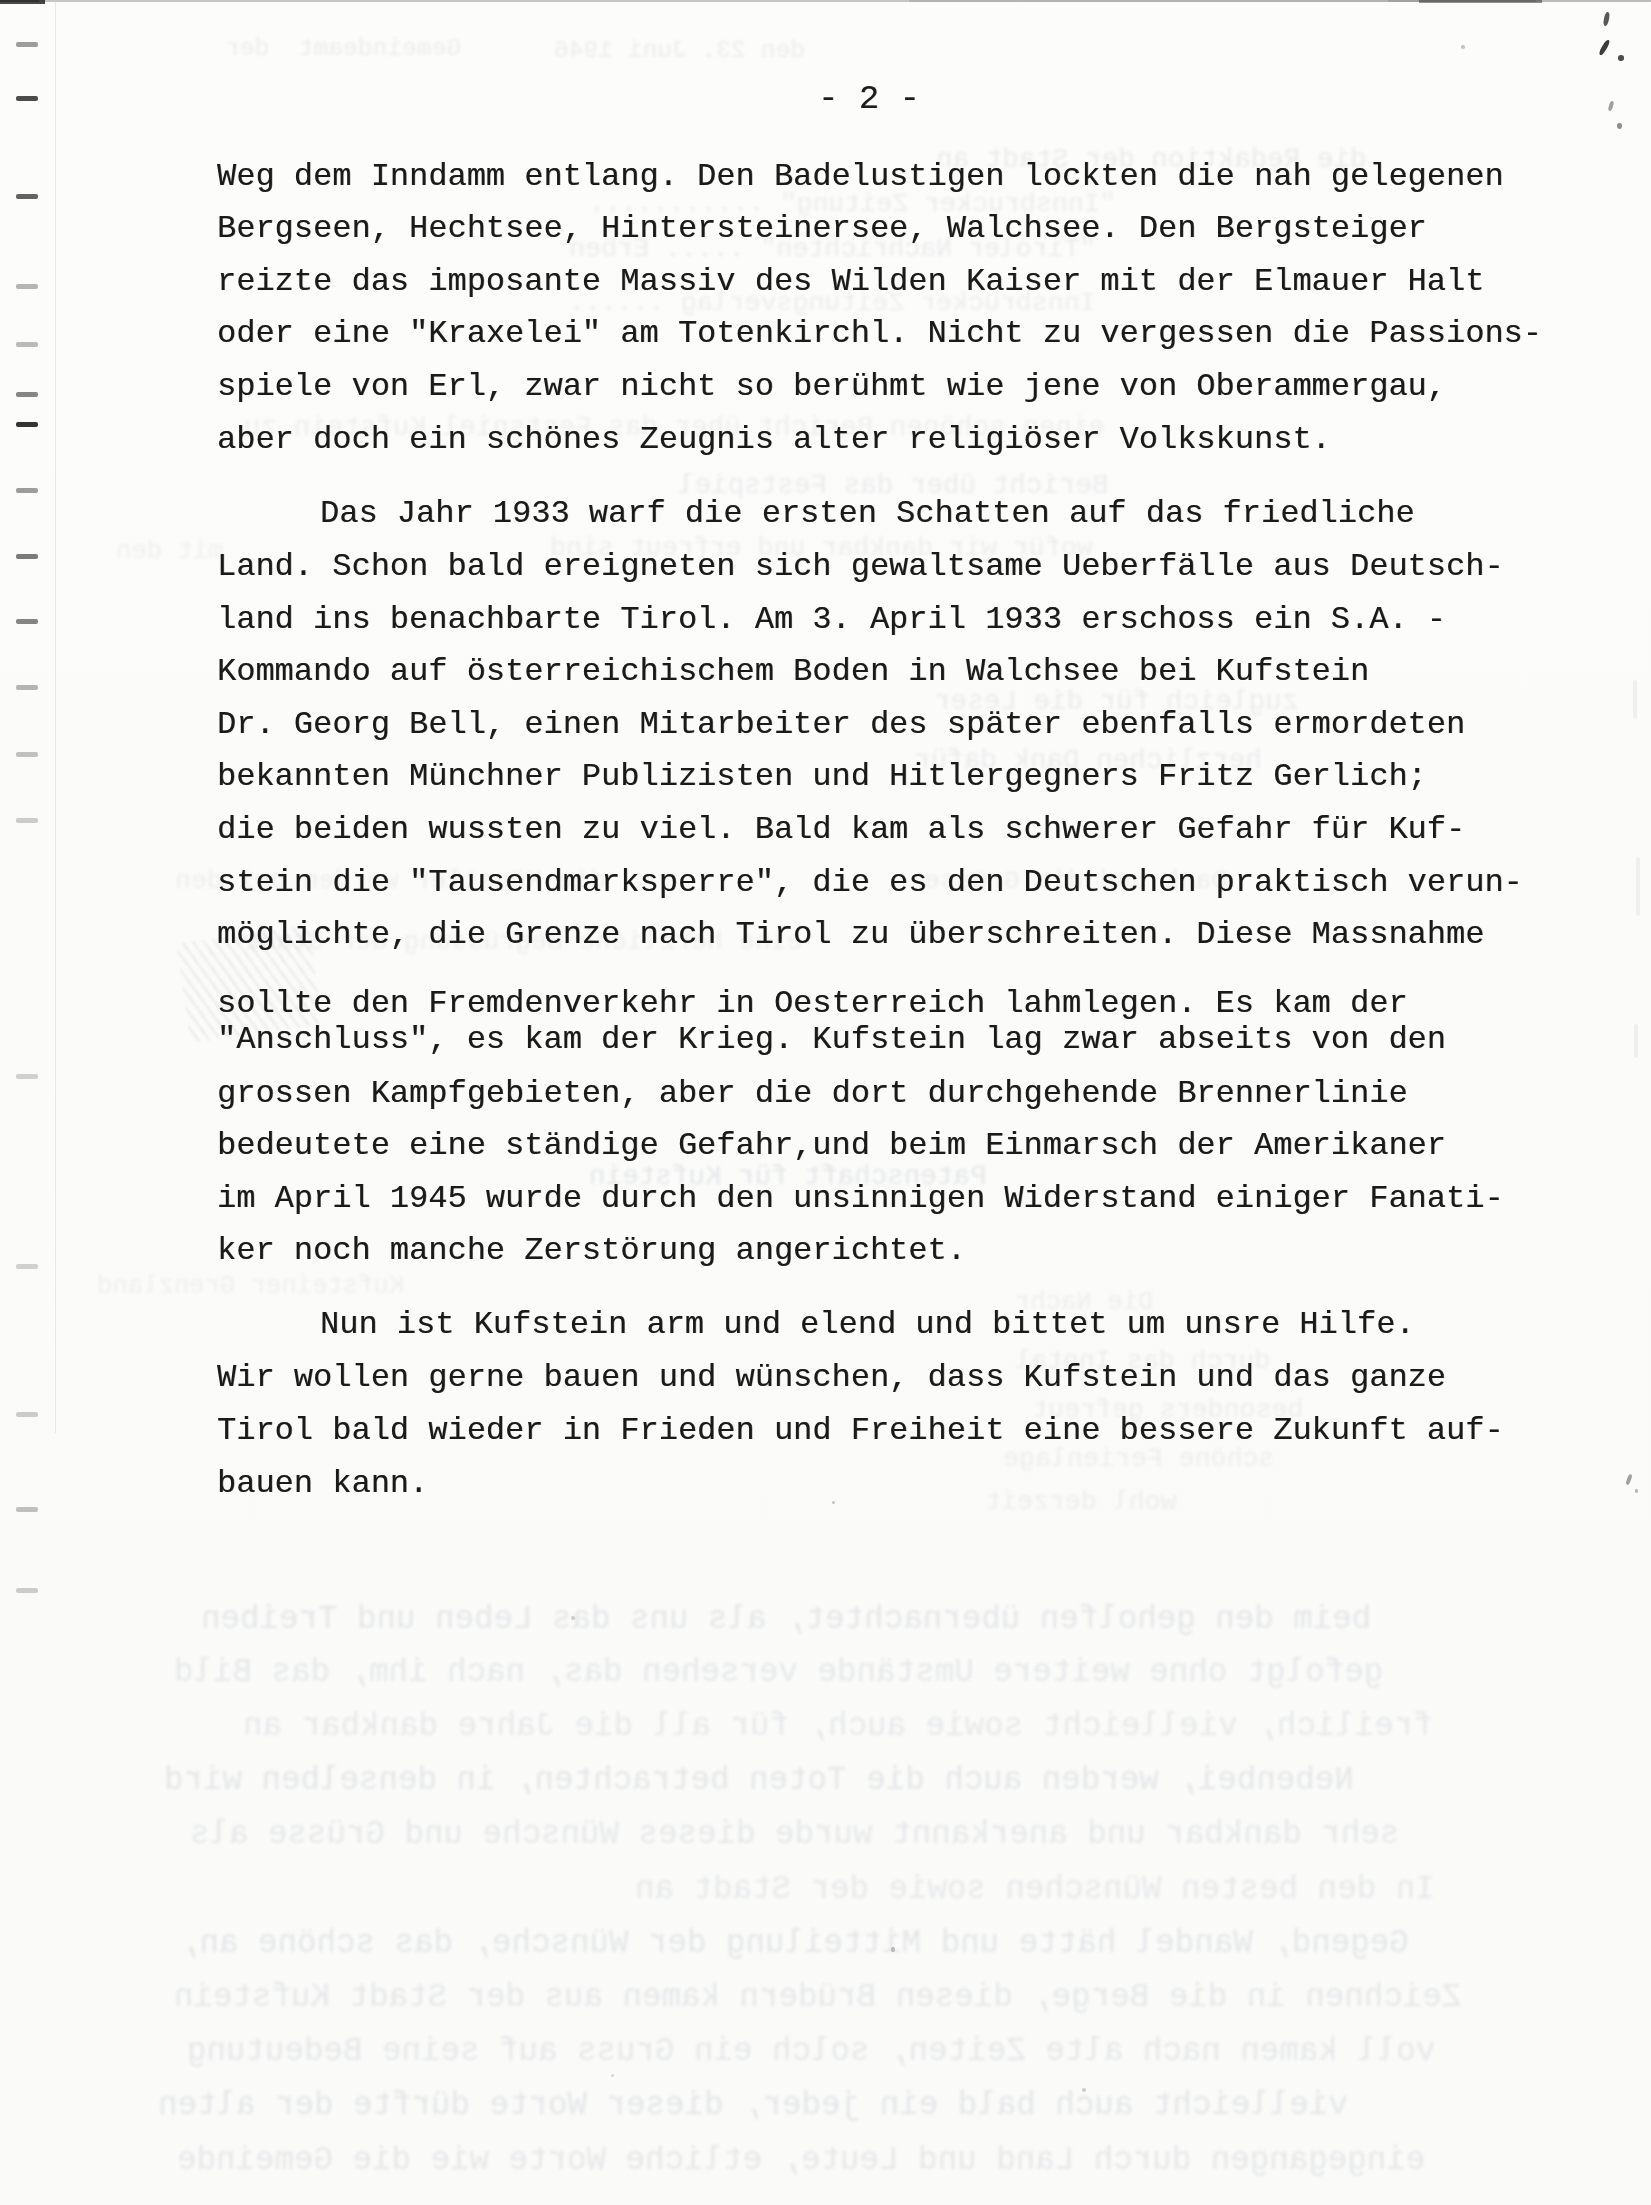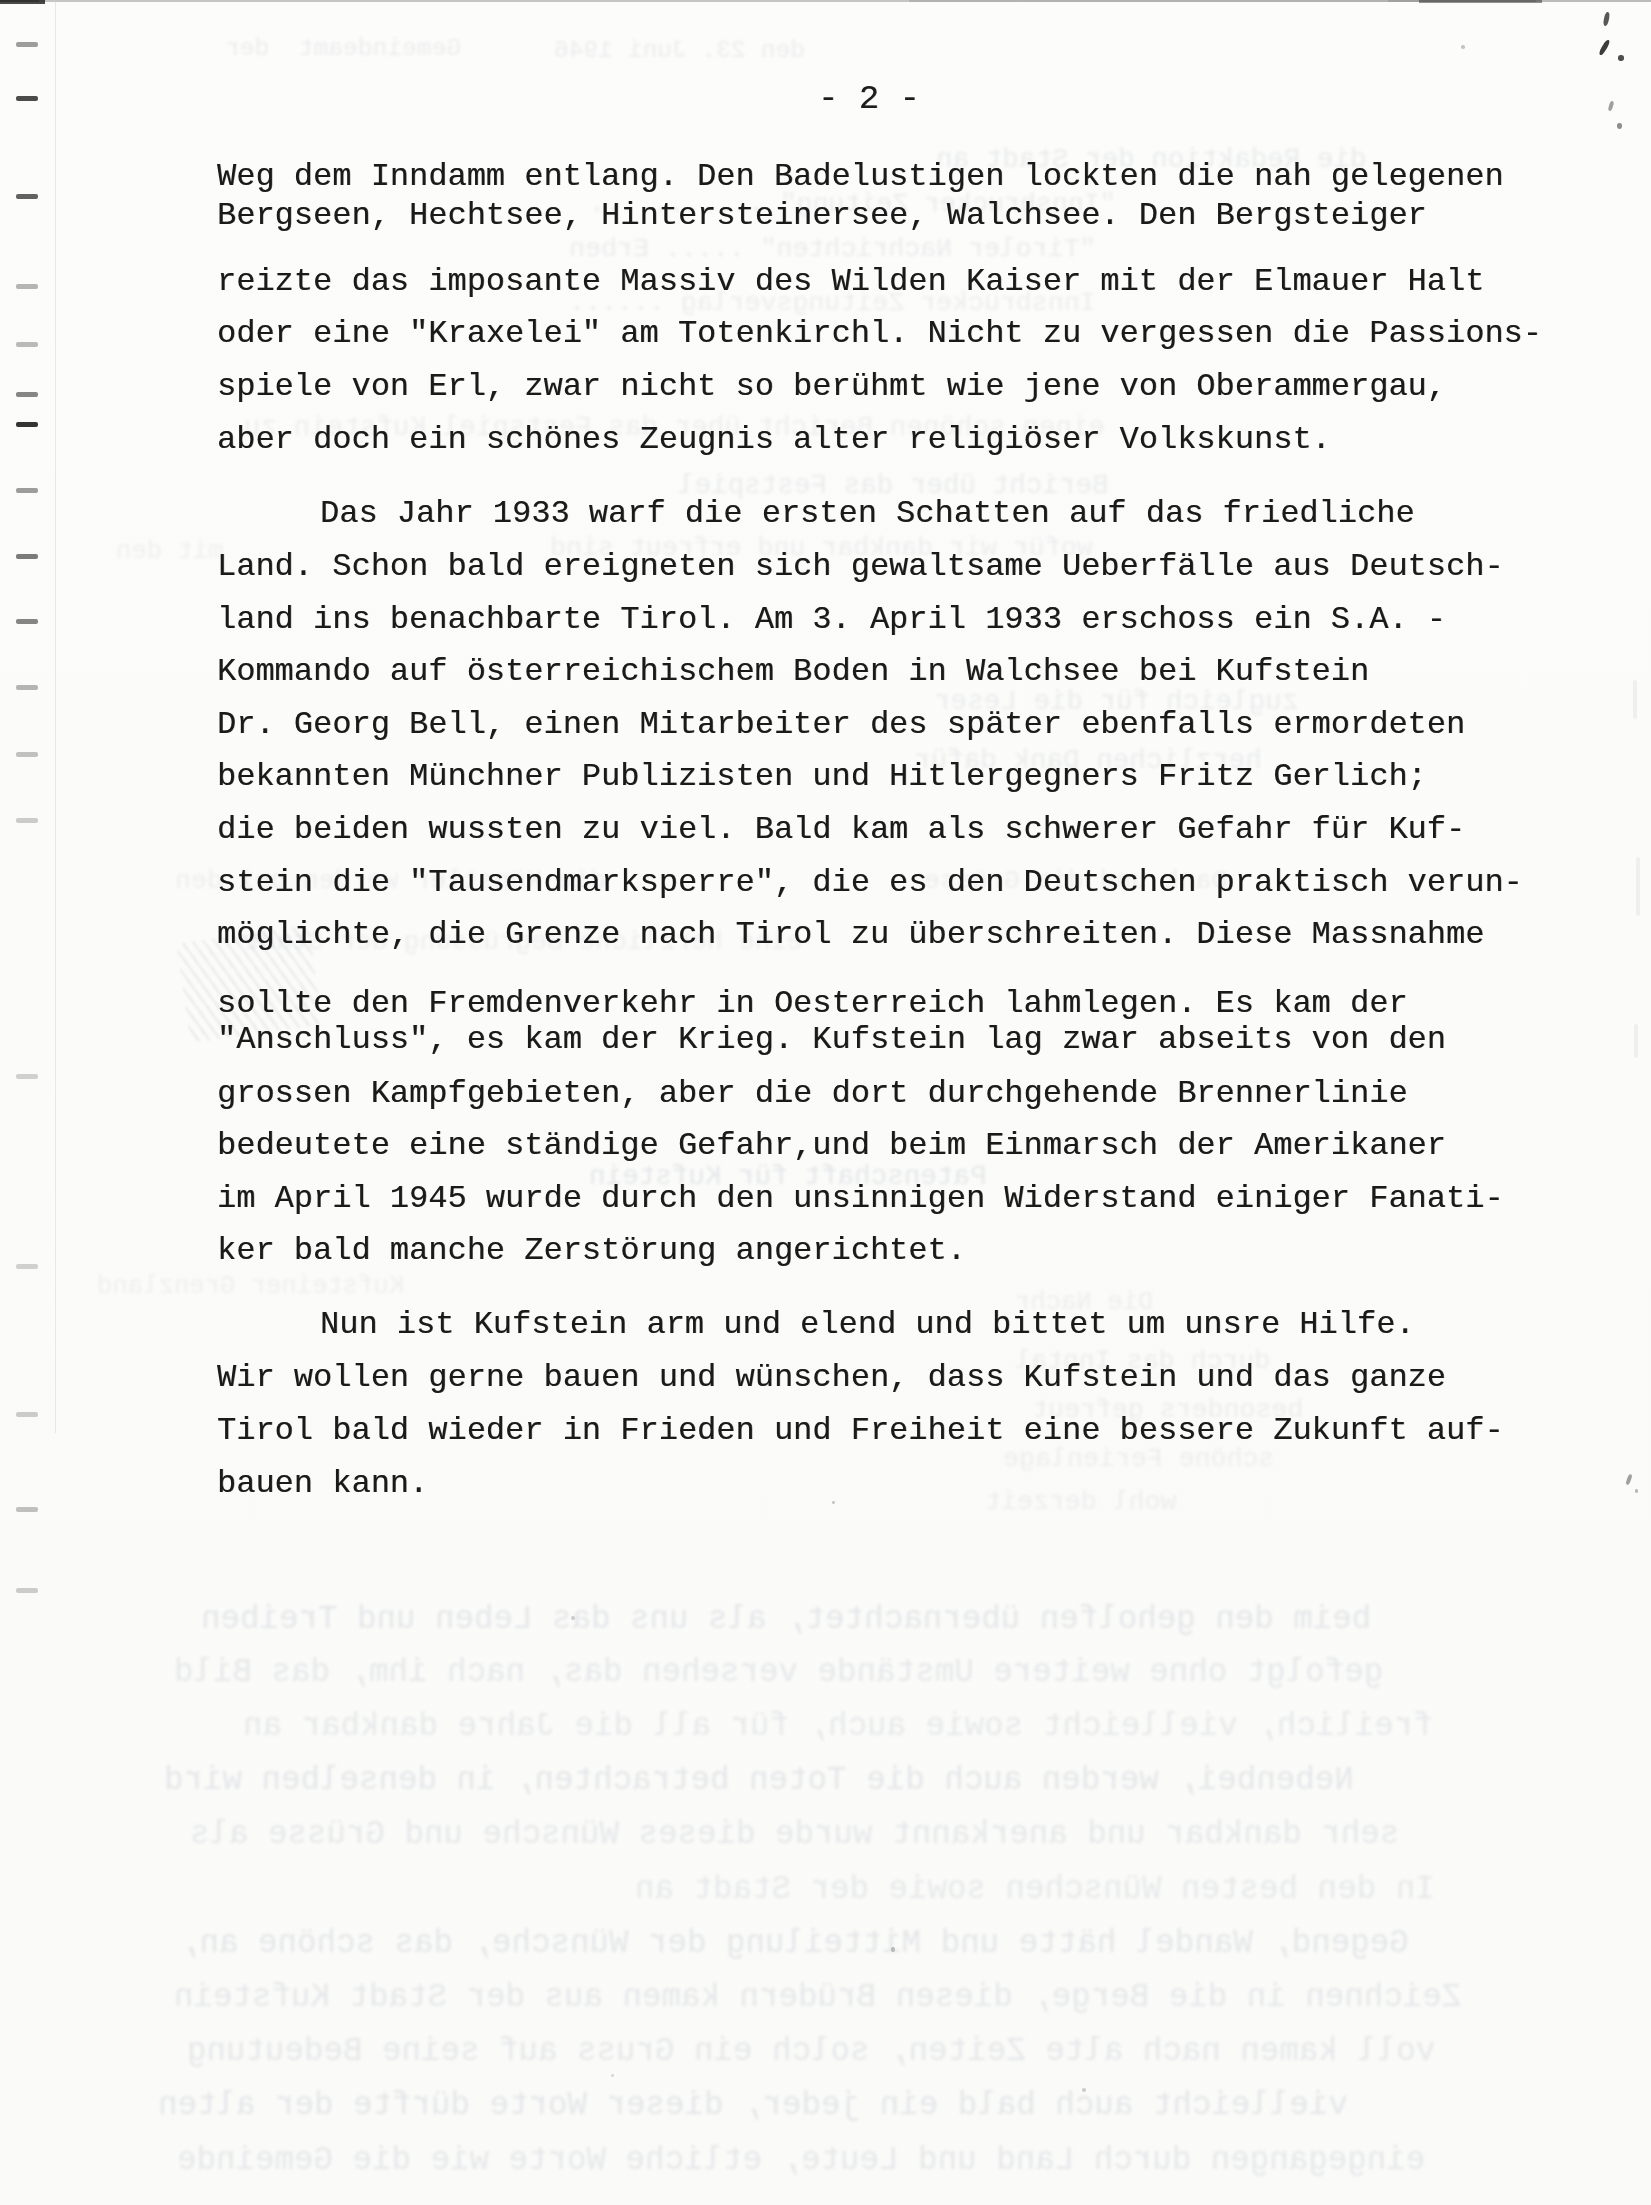--- a/index.html
+++ b/index.html
@@ -93,40 +93,40 @@
       <div class="bleed" style="left: 635px; top: 1874px; font-size: 32.5px; opacity: 0.14;">In den besten Wünschen sowie der Stadt an</div>
       <div class="bleed" style="left: 180px; top: 1928px; font-size: 32.5px; opacity: 0.16;">Gegend, Wandel hätte und Mitteilung der Wünsche, das schöne an,</div>
       <div class="bleed" style="left: 174px; top: 1982px; font-size: 32.5px; opacity: 0.15;">Zeichnen in die Berge, diesen Brüdern kamen aus der Stadt Kufstein</div>
       <div class="bleed" style="left: 187px; top: 2036px; font-size: 32.5px; opacity: 0.15;">voll kamen nach alte Zeiten, solch ein Gruss auf seine Bedeutung</div>
       <div class="bleed" style="left: 158px; top: 2090px; font-size: 32.5px; opacity: 0.16;">vielleicht auch bald ein jeder, dieser Worte dürfte der alten</div>
       <div class="bleed" style="left: 177px; top: 2145px; font-size: 32.5px; opacity: 0.15;">eingegangen durch Land und Leute, etliche Worte wie die Gemeinde</div>
     </div>
   <div class="scribble"></div>
   <div>
       <div class="tline" style="top: 161px; left: 217px;">Weg dem Inndamm entlang. Den Badelustigen lockten die nah gelegenen</div>
-      <div class="tline" style="top: 200px; left: 217px;">Bergseen, Hechtsee, Hintersteinersee, Walchsee. Den Bergsteiger</div>
+      <div class="tline" style="top: 213px; left: 217px;">Bergseen, Hechtsee, Hintersteinersee, Walchsee. Den Bergsteiger</div>
       <div class="tline" style="top: 266px; left: 217px;">reizte das imposante Massiv des Wilden Kaiser mit der Elmauer Halt</div>
       <div class="tline" style="top: 318px; left: 217px;">oder eine "Kraxelei" am Totenkirchl. Nicht zu vergessen die Passions-</div>
       <div class="tline" style="top: 371px; left: 217px;">spiele von Erl, zwar nicht so berühmt wie jene von Oberammergau,</div>
       <div class="tline" style="top: 424px; left: 217px;">aber doch ein schönes Zeugnis alter religiöser Volkskunst.</div>
       <div class="tline" style="top: 498px; left: 320px; font-family: Liberation Mono, monospace;">Das Jahr 1933 warf die ersten Schatten auf das friedliche</div>
       <div class="tline" style="top: 551px; left: 217px;">Land. Schon bald ereigneten sich gewaltsame Ueberfälle aus Deutsch-</div>
       <div class="tline" style="top: 604px; left: 217px;">land ins benachbarte Tirol. Am 3. April 1933 erschoss ein S.A. -</div>
       <div class="tline" style="top: 656px; left: 217px;">Kommando auf österreichischem Boden in Walchsee bei Kufstein</div>
       <div class="tline" style="top: 709px; left: 217px;">Dr. Georg Bell, einen Mitarbeiter des später ebenfalls ermordeten</div>
       <div class="tline" style="top: 761px; left: 217px;">bekannten Münchner Publizisten und Hitlergegners Fritz Gerlich;</div>
       <div class="tline" style="top: 814px; left: 217px;">die beiden wussten zu viel. Bald kam als schwerer Gefahr für Kuf-</div>
       <div class="tline" style="top: 867px; left: 217px;">stein die "Tausendmarksperre", die es den Deutschen praktisch verun-</div>
       <div class="tline" style="top: 919px; left: 217px;">möglichte, die Grenze nach Tirol zu überschreiten. Diese Massnahme</div>
       <div class="tline" style="top: 988px; left: 217px;">sollte den Fremdenverkehr in Oesterreich lahmlegen. Es kam der</div>
       <div class="tline" style="top: 1024px; left: 217px;">"Anschluss", es kam der Krieg. Kufstein lag zwar abseits von den</div>
       <div class="tline" style="top: 1078px; left: 217px;">grossen Kampfgebieten, aber die dort durchgehende Brennerlinie</div>
       <div class="tline" style="top: 1130px; left: 217px;">bedeutete eine ständige Gefahr,und beim Einmarsch der Amerikaner</div>
       <div class="tline" style="top: 1183px; left: 217px;">im April 1945 wurde durch den unsinnigen Widerstand einiger Fanati-</div>
-      <div class="tline" style="top: 1235px; left: 217px;">ker bald manche Zerstörung angerichtet.</div>
+      <div class="tline" style="top: 1235px; left: 217px;">ker noch manche Zerstörung angerichtet.</div>
       <div class="tline" style="top: 1309px; left: 320px;">Nun ist Kufstein arm und elend und bittet um unsre Hilfe.</div>
       <div class="tline" style="top: 1362px; left: 217px;">Wir wollen gerne bauen und wünschen, dass Kufstein und das ganze</div>
       <div class="tline" style="top: 1415px; left: 217px;">Tirol bald wieder in Frieden und Freiheit eine bessere Zukunft auf-</div>
       <div class="tline" style="top: 1468px; left: 217px;">bauen kann.</div>
     </div>
   <div>
       <div class="dash" style="top: 42px; opacity: 0.4;"></div>
       <div class="dash" style="top: 96px; opacity: 0.75;"></div>
       <div class="dash" style="top: 194px; opacity: 0.65;"></div>
       <div class="dash" style="top: 284px; opacity: 0.3;"></div>

